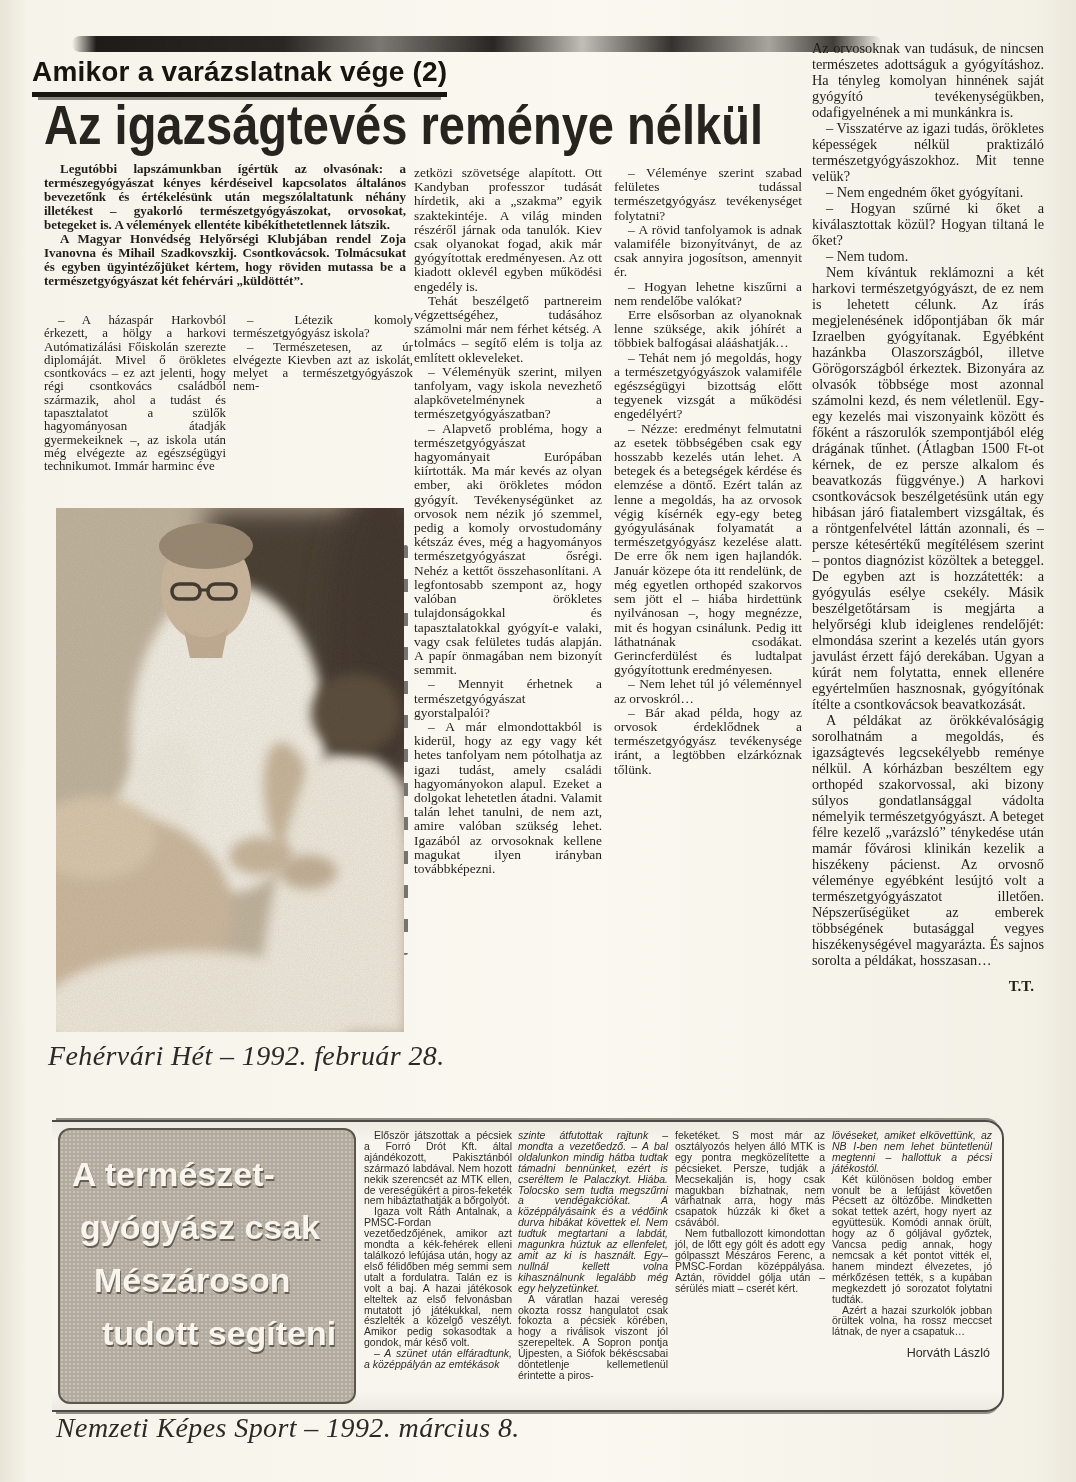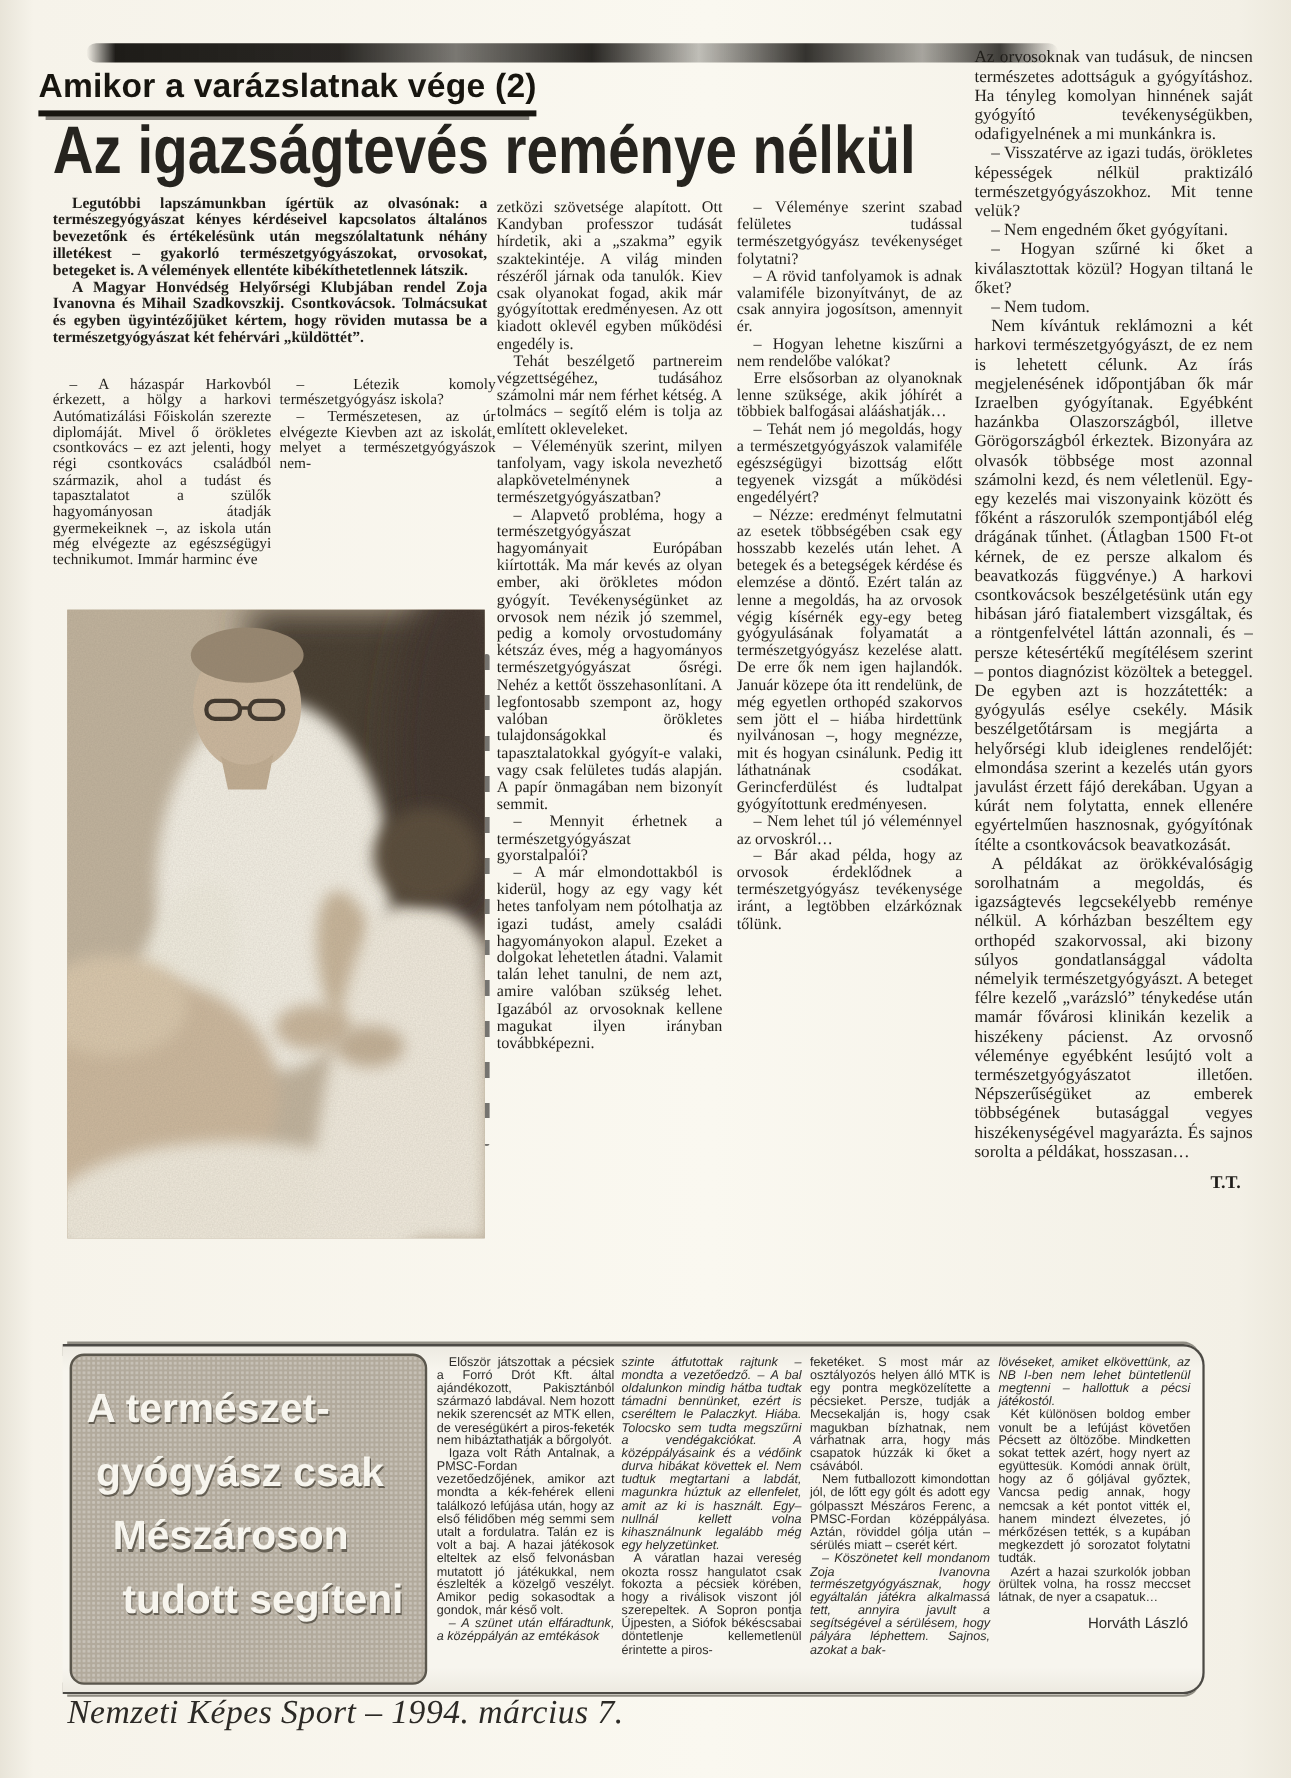--- a/index.html
+++ b/index.html
@@ -179,20 +179,21 @@
       <ellipse cx="38" cy="330" rx="62" ry="42" fill="#d9c7ac" filter="url(#soft)"></ellipse>
       <ellipse cx="140" cy="505" rx="155" ry="62" fill="#efe9db" filter="url(#soft)"></ellipse>
       <path d="M255,255 C295,232 340,252 348,285 L348,524 L198,524 C208,430 222,325 255,255 Z" fill="#f0eadd" filter="url(#soft)"></path>
       <ellipse cx="300" cy="205" rx="45" ry="40" fill="#564839" filter="url(#soft)"></ellipse>
       <ellipse cx="205" cy="348" rx="32" ry="19" fill="#c9b69b" filter="url(#soft)"></ellipse>
       <ellipse cx="252" cy="364" rx="29" ry="17" fill="#c3b096" filter="url(#soft)"></ellipse>
       <rect width="348" height="524" filter="url(#grain)" opacity="0.35"></rect>
     </svg>
   </figure>
 
+  <div class="caption cap1">Fehérvári Hét – 1992. február 28.</div>
 
   <div class="clip">
     <div class="clip-box">
       <div class="clip-headline">
           <p>A természet-</p>
           <p>gyógyász csak</p>
           <p>Mészároson</p>
           <p>tudott segíteni</p>
         </div>
     </div>
@@ -201,27 +202,26 @@
         <p>Igaza volt Ráth Antalnak, a PMSC-Fordan vezetőedzőjének, amikor azt mondta a kék-fehérek elleni találkozó lefújása után, hogy az első félidőben még semmi sem utalt a fordulatra. Talán ez is volt a baj. A hazai játékosok elteltek az első felvonásban mutatott jó játékukkal, nem észlelték a közelgő veszélyt. Amikor pedig sokasodtak a gondok, már késő volt.</p>
         <p class="italic">– A szünet után elfáradtunk, a középpályán az emtékások</p>
       </div>
     <div class="bcol b2">
         <p class="cont italic">szinte átfutottak rajtunk – mondta a vezetőedző. – A bal oldalunkon mindig hátba tudtak támadni bennünket, ezért is cseréltem le Palaczkyt. Hiába. Tolocsko sem tudta megszűrni a vendégakciókat. A középpályásaink és a védőink durva hibákat követtek el. Nem tudtuk megtartani a labdát, magunkra húztuk az ellenfelet, amit az ki is használt. Egy–nullnál kellett volna kihasználnunk legalább még egy helyzetünket.</p>
         <p>A váratlan hazai vereség okozta rossz hangulatot csak fokozta a pécsiek körében, hogy a riválisok viszont jól szerepeltek. A Sopron pontja Újpesten, a Siófok békéscsabai döntetlenje kellemetlenül érintette a piros-</p>
       </div>
     <div class="bcol b3">
         <p class="cont">feketéket. S most már az osztályozós helyen álló MTK is egy pontra megközelítette a pécsieket. Persze, tudják a Mecsekalján is, hogy csak magukban bízhatnak, nem várhatnak arra, hogy más csapatok húzzák ki őket a csávából.</p>
         <p>Nem futballozott kimondottan jól, de lőtt egy gólt és adott egy gólpasszt Mészáros Ferenc, a PMSC-Fordan középpályása. Aztán, röviddel gólja után – sérülés miatt – cserét kért.</p>
-        <p class="italic">– Köszönetet kell mondanom Zoja Ivanovna természetgyógyásznak, hogy egyáltalán játékra alkalmassá tett, annyira javult a segítségével a sérülésem, hogy pályára léphettem. Sajnos, azokat a bak-</p>
       </div>
     <div class="bcol b4">
       <div>
           <p class="cont italic">lövéseket, amiket elkövettünk, az NB I-ben nem lehet büntetlenül megtenni – hallottuk a pécsi játékostól.</p>
           <p>Két különösen boldog ember vonult be a lefújást követően Pécsett az öltözőbe. Mindketten sokat tettek azért, hogy nyert az együttesük. Komódi annak örült, hogy az ő góljával győztek, Vancsa pedig annak, hogy nemcsak a két pontot vitték el, hanem mindezt élvezetes, jó mérkőzésen tették, s a kupában megkezdett jó sorozatot folytatni tudták.</p>
           <p>Azért a hazai szurkolók jobban örültek volna, ha rossz meccset látnak, de nyer a csapatuk…</p>
         </div>
       <div class="b-byline">Horváth László</div>
     </div>
   </div>
 
-  <div class="caption cap2">Nemzeti Képes Sport  – 1994. március 7.</div>
+  <div class="caption cap2">Nemzeti Képes Sport  – 1992. március 8.</div>
 
 </div>
 
 </body></html>

